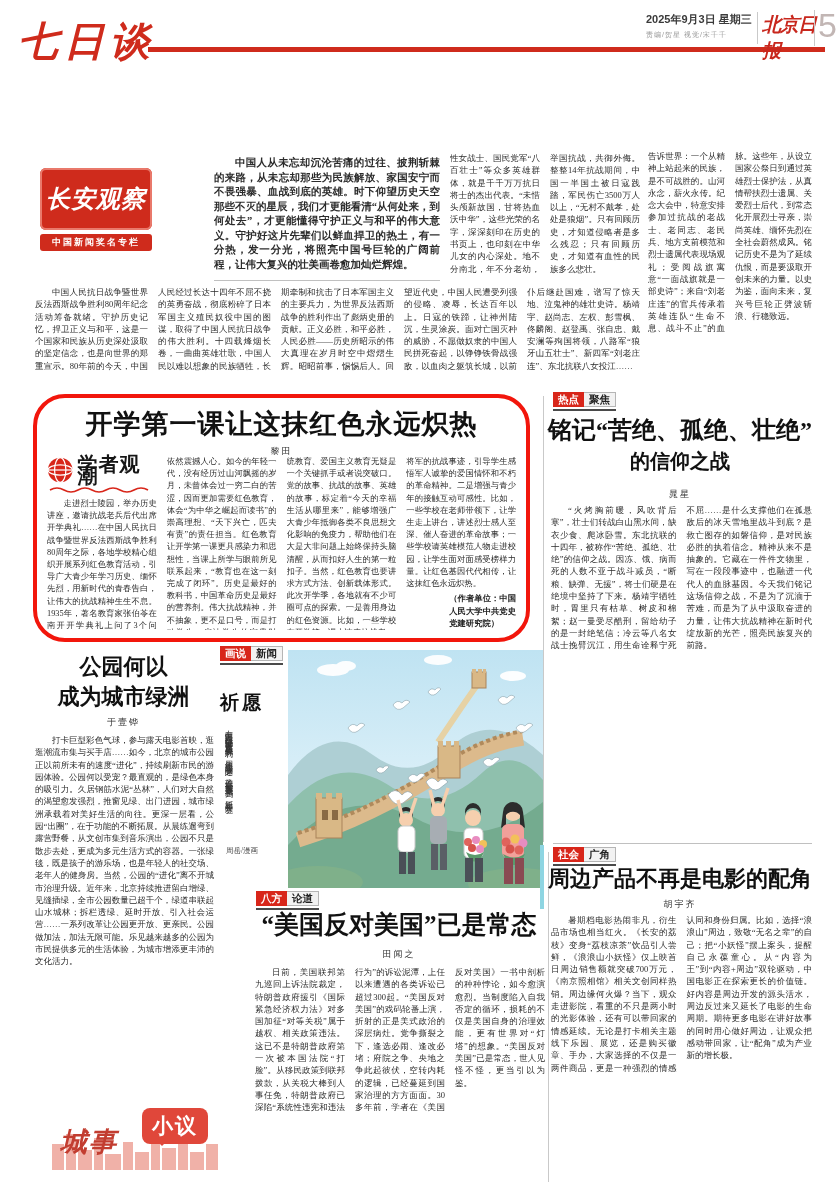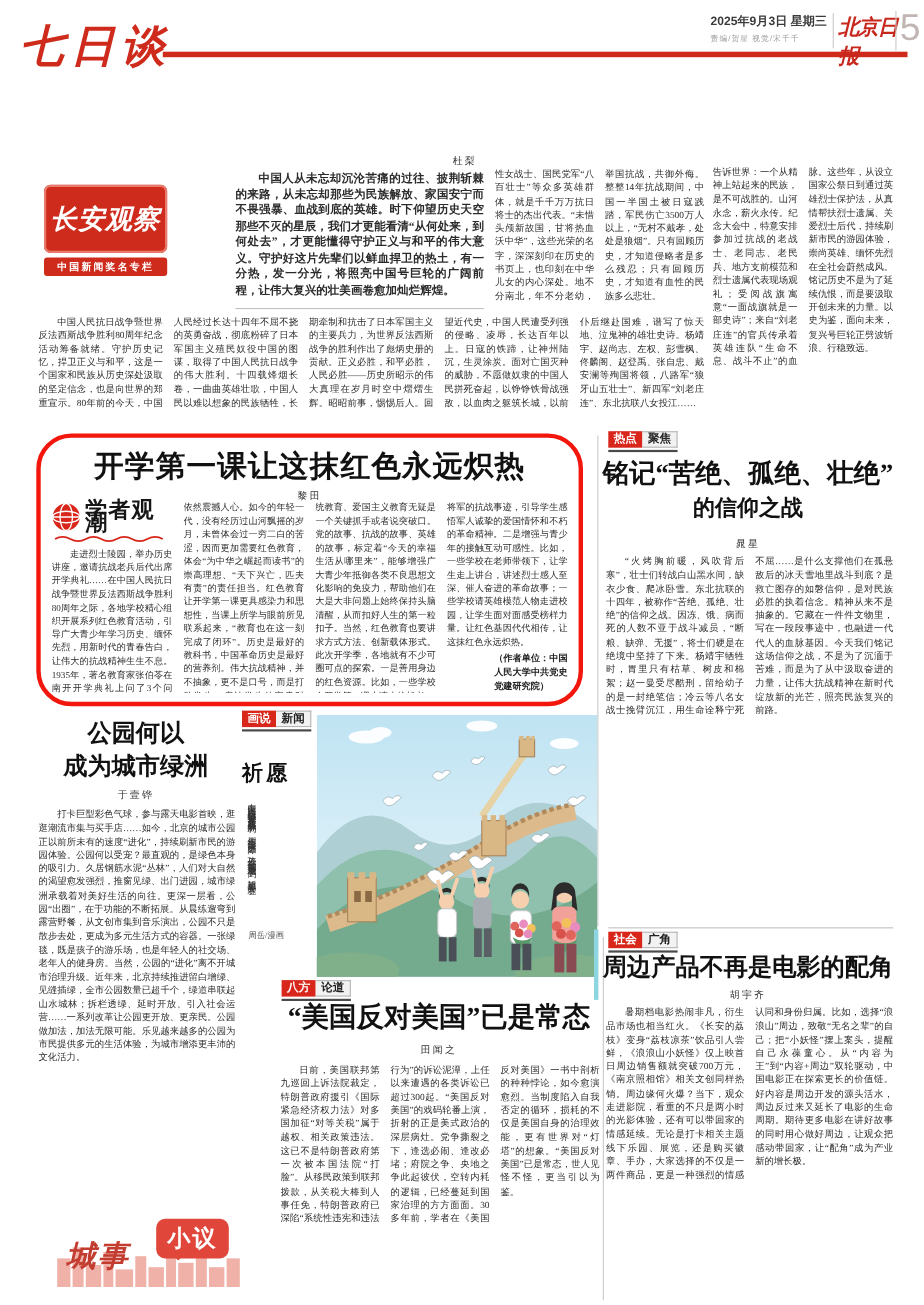--- a/index.html
+++ b/index.html
@@ -67,36 +67,35 @@
 
   <div class="abs qrt serif" style="left:18px;top:14px;">七日谈</div>
   <div class="abs redrule" style="left:148px;top:47px;width:677px;height:5px;"></div>
   <div class="abs dateline" style="left:646px;top:12px;">2025年9月3日 星期三</div>
   <div class="abs credits" style="left:646px;top:30px;">责编/贺星  视觉/宋千千</div>
   <div class="abs vdiv" style="left:757px;top:12px;height:32px;"></div>
   <div class="abs masthead serif" style="left:762px;top:12px;width:54px;">北京日报</div>
   <div class="abs vdiv" style="left:814px;top:10px;height:36px;"></div>
   <div class="abs pagenum" style="left:818px;top:6px;">5</div>
 
-  <div class="abs byline" style="left:35px;top:140px;width:775px;">杜梨</div>
 
   <div class="abs stamp" style="left:40px;top:168px;">
     <div class="stamp-top">
       <span class="serif">长安观察</span>
     </div>
     <div class="stamp-bar">
       <span>中国新闻奖名专栏</span>
     </div>
   </div>
 
   <div class="abs intro jtext" style="left:214px;top:156px;width:226px;height:118px;">中国人从未忘却沉沦苦痛的过往、披荆斩棘的来路，从未忘却那些为民族解放、家国安宁而不畏强暴、血战到底的英雄。时下仰望历史天空那些不灭的星辰，我们才更能看清“从何处来，到何处去”，才更能懂得守护正义与和平的伟大意义。守护好这片先辈们以鲜血捍卫的热土，有一分热，发一分光，将照亮中国号巨轮的广阔前程，让伟大复兴的壮美画卷愈加灿烂辉煌。</div>
   <div class="abs hdiv" style="left:214px;top:280px;width:226px;"></div>
 
   <div class="abs bodytxt jtext cols2" style="left:450px;top:152px;width:190px;height:128px;text-indent:0;">性女战士、国民党军“八百壮士”等众多英雄群体，就是千千万万抗日将士的杰出代表。“未惜头颅新故国，甘将热血沃中华”，这些光荣的名字，深深刻印在历史的书页上，也印刻在中华儿女的内心深处。地不分南北，年不分老幼，举国抗战，共御外侮。整整14年抗战期间，中国一半国土被日寇践踏，军民伤亡3500万人以上，“无村不戴孝，处处是狼烟”。只有回顾历史，才知道侵略者是多么残忍；只有回顾历史，才知道有血性的民族多么悲壮。</div>
-  <div class="abs bodytxt jtext cols2" style="left:648px;top:150px;width:164px;height:240px;text-indent:0;">告诉世界：一个从精神上站起来的民族，是不可战胜的。山河永念，薪火永传。纪念大会中，特意安排参加过抗战的老战士、老同志、老民兵、地方支前模范和烈士遗属代表现场观礼；受阅战旗寓意“一面战旗就是一部史诗”；来自“刘老庄连”的官兵传承着英雄连队“生命不息、战斗不止”的血脉。这些年，从设立国家公祭日到通过英雄烈士保护法，从真情帮扶烈士遗属、关爱烈士后代，持续刷新市民的游园体验，崇尚英雄、缅怀先烈在全社会蔚然成风。铭记历史不是为了延续仇恨，而是要汲取开创未来的力量。以史为鉴，面向未来，复兴号巨轮正劈波斩浪、行稳致远。</div>
+  <div class="abs bodytxt jtext cols2" style="left:648px;top:150px;width:164px;height:240px;text-indent:0;">告诉世界：一个从精神上站起来的民族，是不可战胜的。山河永念，薪火永传。纪念大会中，特意安排参加过抗战的老战士、老同志、老民兵、地方支前模范和烈士遗属代表现场观礼；受阅战旗寓意“一面战旗就是一部史诗”；来自“刘老庄连”的官兵传承着英雄连队“生命不息、战斗不止”的血脉。这些年，从设立国家公祭日到通过英雄烈士保护法，从真情帮扶烈士遗属、关爱烈士后代，到常态化开展烈士寻亲，崇尚英雄、缅怀先烈在全社会蔚然成风。铭记历史不是为了延续仇恨，而是要汲取开创未来的力量。以史为鉴，面向未来，复兴号巨轮正劈波斩浪、行稳致远。</div>
   <div class="abs bodytxt jtext cols5" style="left:35px;top:286px;width:605px;height:104px;text-indent:2em;">中国人民抗日战争暨世界反法西斯战争胜利80周年纪念活动筹备就绪。守护历史记忆，捍卫正义与和平，这是一个国家和民族从历史深处汲取的坚定信念，也是向世界的郑重宣示。80年前的今天，中国人民经过长达十四年不屈不挠的英勇奋战，彻底粉碎了日本军国主义殖民奴役中国的图谋，取得了中国人民抗日战争的伟大胜利。十四载烽烟长卷，一曲曲英雄壮歌，中国人民以难以想象的民族牺牲，长期牵制和抗击了日本军国主义的主要兵力，为世界反法西斯战争的胜利作出了彪炳史册的贡献。正义必胜，和平必胜，人民必胜——历史所昭示的伟大真理在岁月时空中熠熠生辉。昭昭前事，惕惕后人。回望近代史，中国人民遭受列强的侵略、凌辱，长达百年以上。日寇的铁蹄，让神州陆沉，生灵涂炭。面对亡国灭种的威胁，不愿做奴隶的中国人民拼死奋起，以铮铮铁骨战强敌，以血肉之躯筑长城，以前仆后继赴国难，谱写了惊天地、泣鬼神的雄壮史诗。杨靖宇、赵尚志、左权、彭雪枫、佟麟阁、赵登禹、张自忠、戴安澜等殉国将领，八路军“狼牙山五壮士”、新四军“刘老庄连”、东北抗联八女投江……</div>
 
   <div class="abs redbox" style="left:33px;top:394px;width:489px;height:240px;border-radius:32px;">
     <div class="rb-h serif" style="margin-top:8px;">开学第一课让这抹红色永远炽热</div>
     <div class="byline" style="margin-top:3px;">黎田</div>
     <div class="rb-row" style="position:absolute;left:10px;right:10px;top:58px;bottom:8px;">
       <div class="rb-col" style="display:flex;flex-direction:column;">
         <div class="scholar-logo">
           <svg width="28" height="28" viewBox="0 0 28 28">
             <circle cx="14" cy="14" r="13" fill="#d8261a"></circle>

